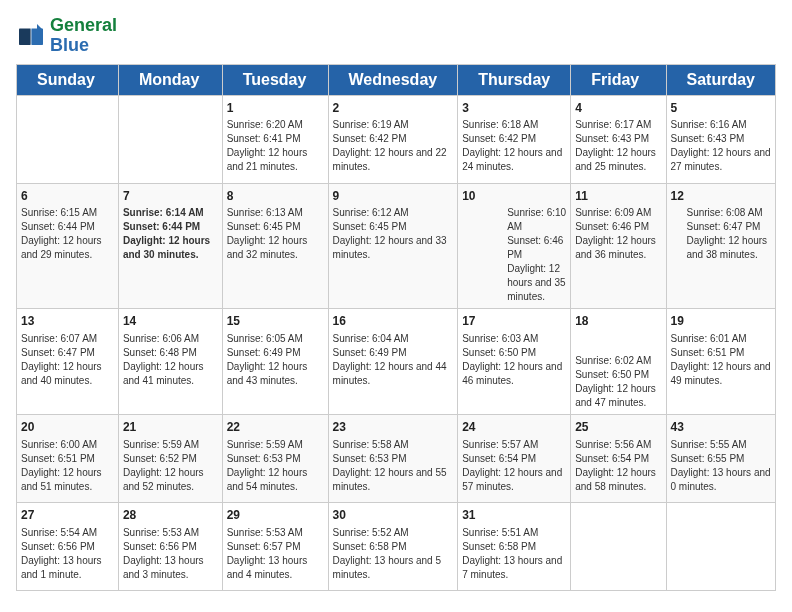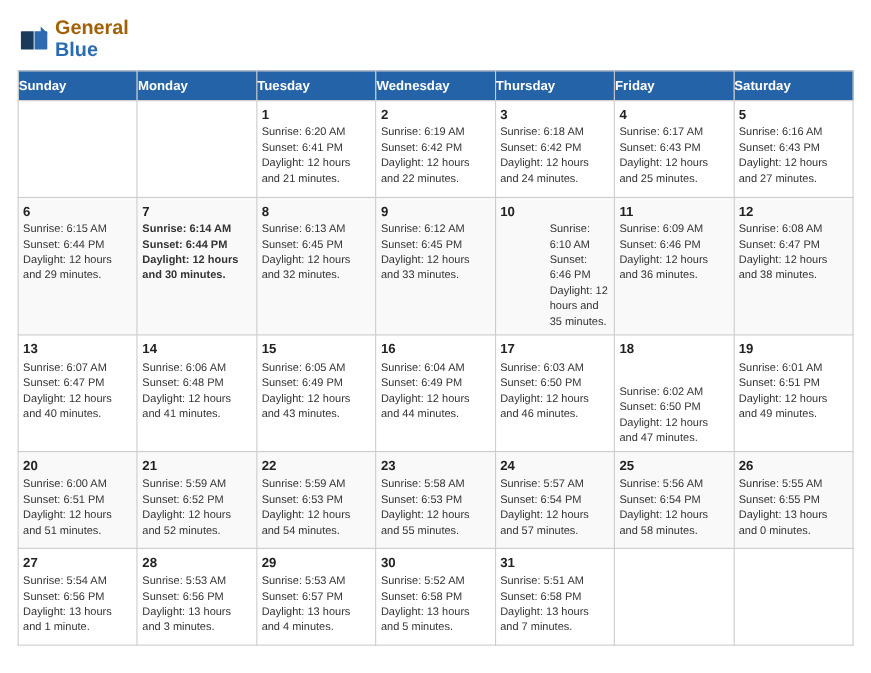--- a/index.html
+++ b/index.html
@@ -17,21 +17,21 @@
       margin-bottom: 8px;
     }
     .logo {
       display: flex;
       align-items: center;
       gap: 4px;
     }
     .logo-text {
       font-size: 18px;
       font-weight: bold;
-      color: #a16207;
+      color: #15803d;
       line-height: 1.1;
     }
     .logo-blue { color: #2b6cb0; }
     .logo-icon {
       width: 30px;
       height: 30px;
     }
     .title-area {
       text-align: right;
     }
@@ -45,23 +45,23 @@
       color: #333;
     }
     table {
       width: 100%;
       border-collapse: collapse;
       font-size: 11px;
     }
     thead tr th {
       background-color: #2563a8;
       color: #fff;
-      padding: 6px 0;
+      padding: 6px 20px;
       text-align: left;
-      font-size: 12px;
+      font-size: 16px;
       font-weight: bold;
       border: 1px solid #ccc;
     }
     tbody tr td {
       border: 1px solid #ccc;
       vertical-align: top;
       padding: 4px;
       min-height: 80px;
       height: 88px;
       width: calc(100% / 7);
@@ -182,21 +182,21 @@
 Daylight: 12 hours and 35 minutes.</div>
         </td>
         <td>
           <span class="day-num">11</span>
           <div class="day-info" style="white-space: pre-line;">Sunrise: 6:09 AM
 Sunset: 6:46 PM
 Daylight: 12 hours and 36 minutes.</div>
         </td>
         <td>
           <span class="day-num">12</span>
-          <div class="day-info" style="white-space: pre-line;">Sunrise: 6:08 AM
+          <div class="day-info" style="white-space: pre-line; margin-left: 16px;">Sunrise: 6:08 AM
 Sunset: 6:47 PM
 Daylight: 12 hours and 38 minutes.</div>
         </td>
       </tr>
       <tr>
         <td>
           <span class="day-num">13</span>
           <div class="day-info" style="white-space: pre-line;">Sunrise: 6:07 AM
 Sunset: 6:47 PM
 Daylight: 12 hours and 40 minutes.</div>
@@ -269,21 +269,21 @@
 Sunset: 6:54 PM
 Daylight: 12 hours and 57 minutes.</div>
         </td>
         <td>
           <span class="day-num">25</span>
           <div class="day-info" style="white-space: pre-line;">Sunrise: 5:56 AM
 Sunset: 6:54 PM
 Daylight: 12 hours and 58 minutes.</div>
         </td>
         <td>
-          <span class="day-num">26</span>
+          <span class="day-num">43</span>
           <div class="day-info" style="white-space: pre-line;">Sunrise: 5:55 AM
 Sunset: 6:55 PM
 Daylight: 13 hours and 0 minutes.</div>
         </td>
       </tr>
       <tr>
         <td>
           <span class="day-num">27</span>
           <div class="day-info" style="white-space: pre-line;">Sunrise: 5:54 AM
 Sunset: 6:56 PM

